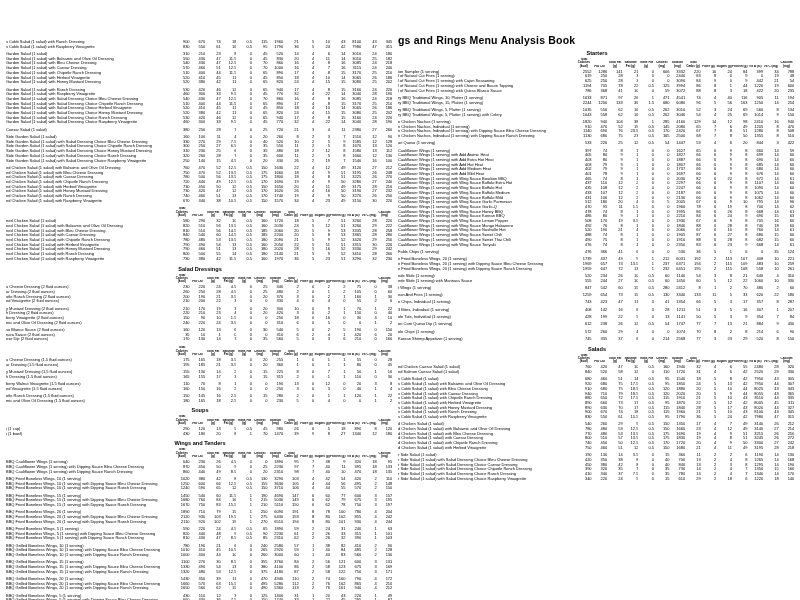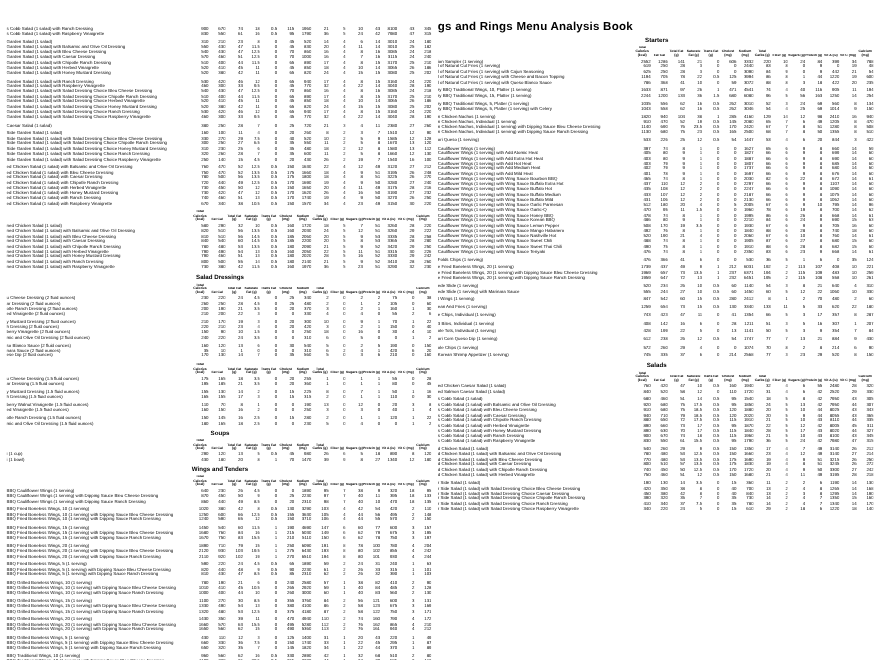--- a/index.html
+++ b/index.html
@@ -1,17 +1,17 @@
 <!DOCTYPE html>
 <html><head>
 <meta charset="utf-8">
 <style>
   html,body{margin:0;padding:0;background:#ffffff;}
   body{width:800px;height:600px;overflow:hidden;font-family:"Liberation Sans",sans-serif;color:#000;}
-  .page{position:relative;width:800px;height:493px;background:#fff;}
+  .page{position:relative;width:800px;height:493px;background:#fff;margin-top:16px;}
   .col{position:absolute;top:0;}
   .col-left{left:6px;width:388px;padding-top:24px;}
   .col-right{left:398px;width:398px;padding-top:18px;}
   .book-title{font-size:10.5px;font-weight:bold;letter-spacing:.2px;margin:0 0 4px 0;}
   .section{margin-bottom:4px;}
   .section-title{font-size:5.6px;font-weight:bold;text-align:center;margin:3px 0 2px 0;}
   .hdr{display:flex;align-items:flex-end;margin-bottom:1.5px;}
   .hdr .name{flex:0 0 168px;}
   .col-right .hdr .name{flex-basis:178px;}
   .hc{width:15.6px;font-size:3.1px;line-height:3.4px;text-align:center;font-weight:bold;overflow:hidden;word-break:break-word;}

